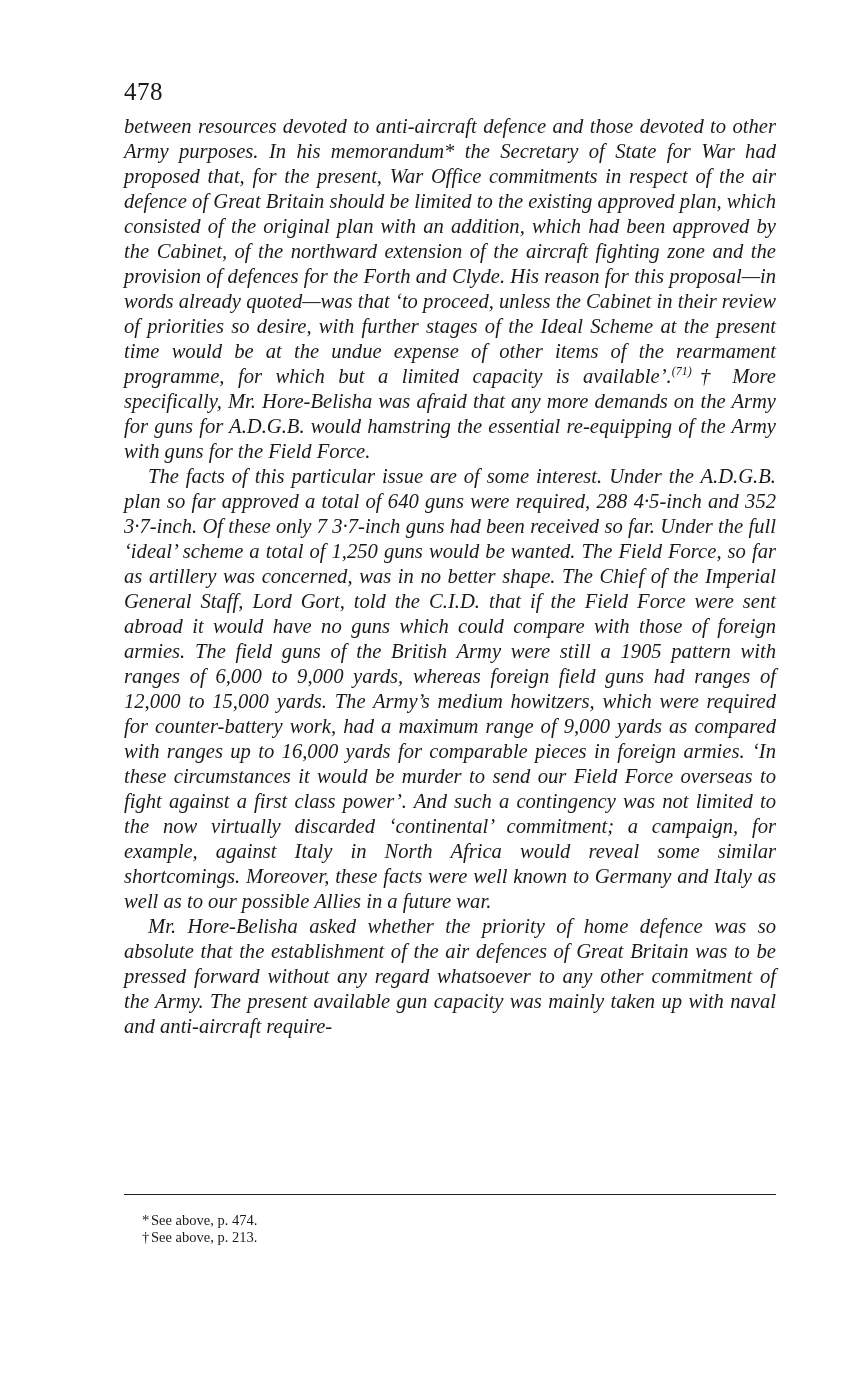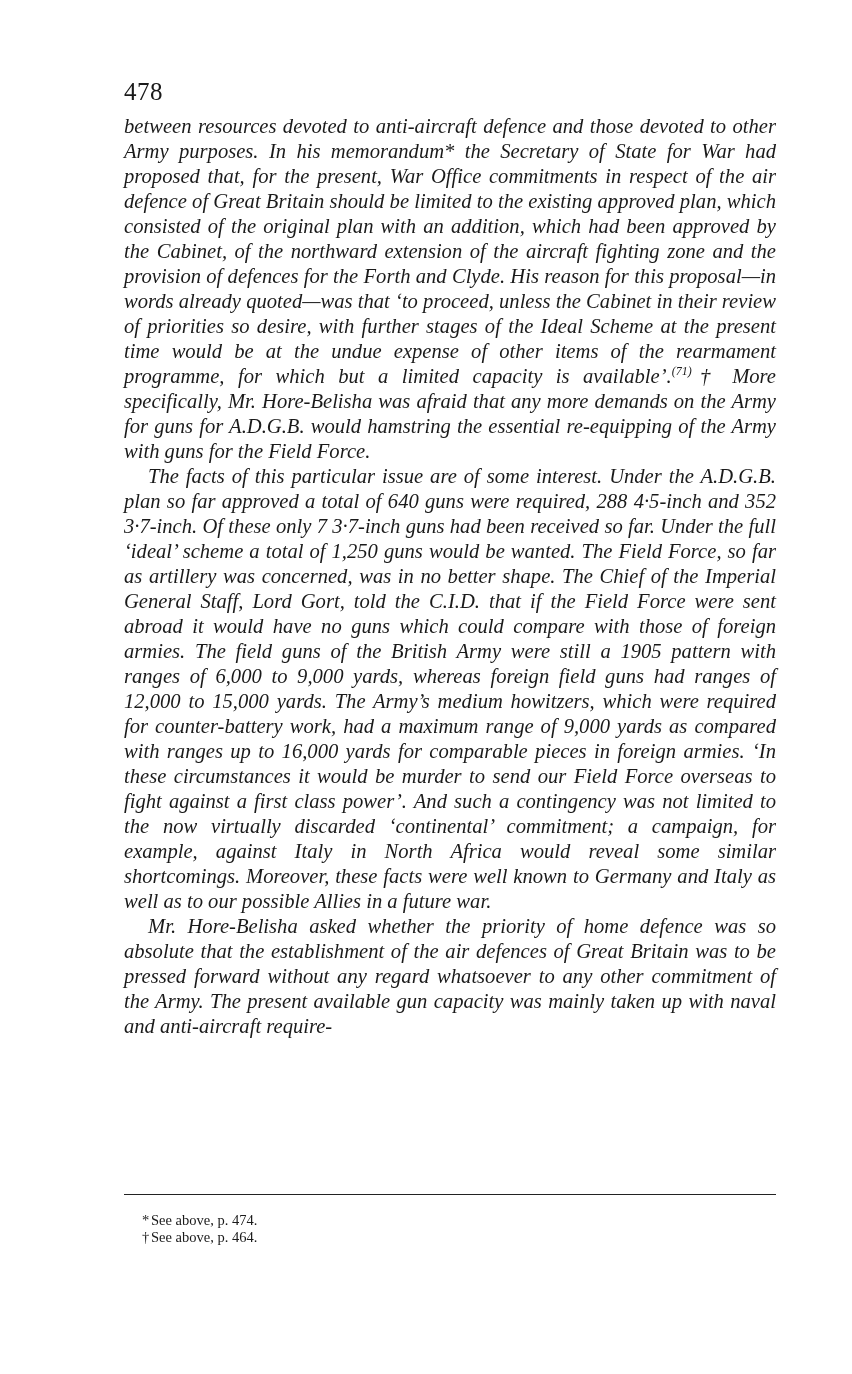--- a/index.html
+++ b/index.html
@@ -48,15 +48,15 @@
   </div>
 </div>
 
 <div class="rule"></div>
 
 <div class="footnotes">
   <div>
     <span class="fn-mark">*</span><span>See above, p. 474.</span>
   </div>
   <div>
-    <span class="fn-mark">†</span><span>See above, p. 464.</span>
+    <span class="fn-mark">†</span><span>See above, p. 213.</span>
   </div>
 </div>
 
 </body></html>

